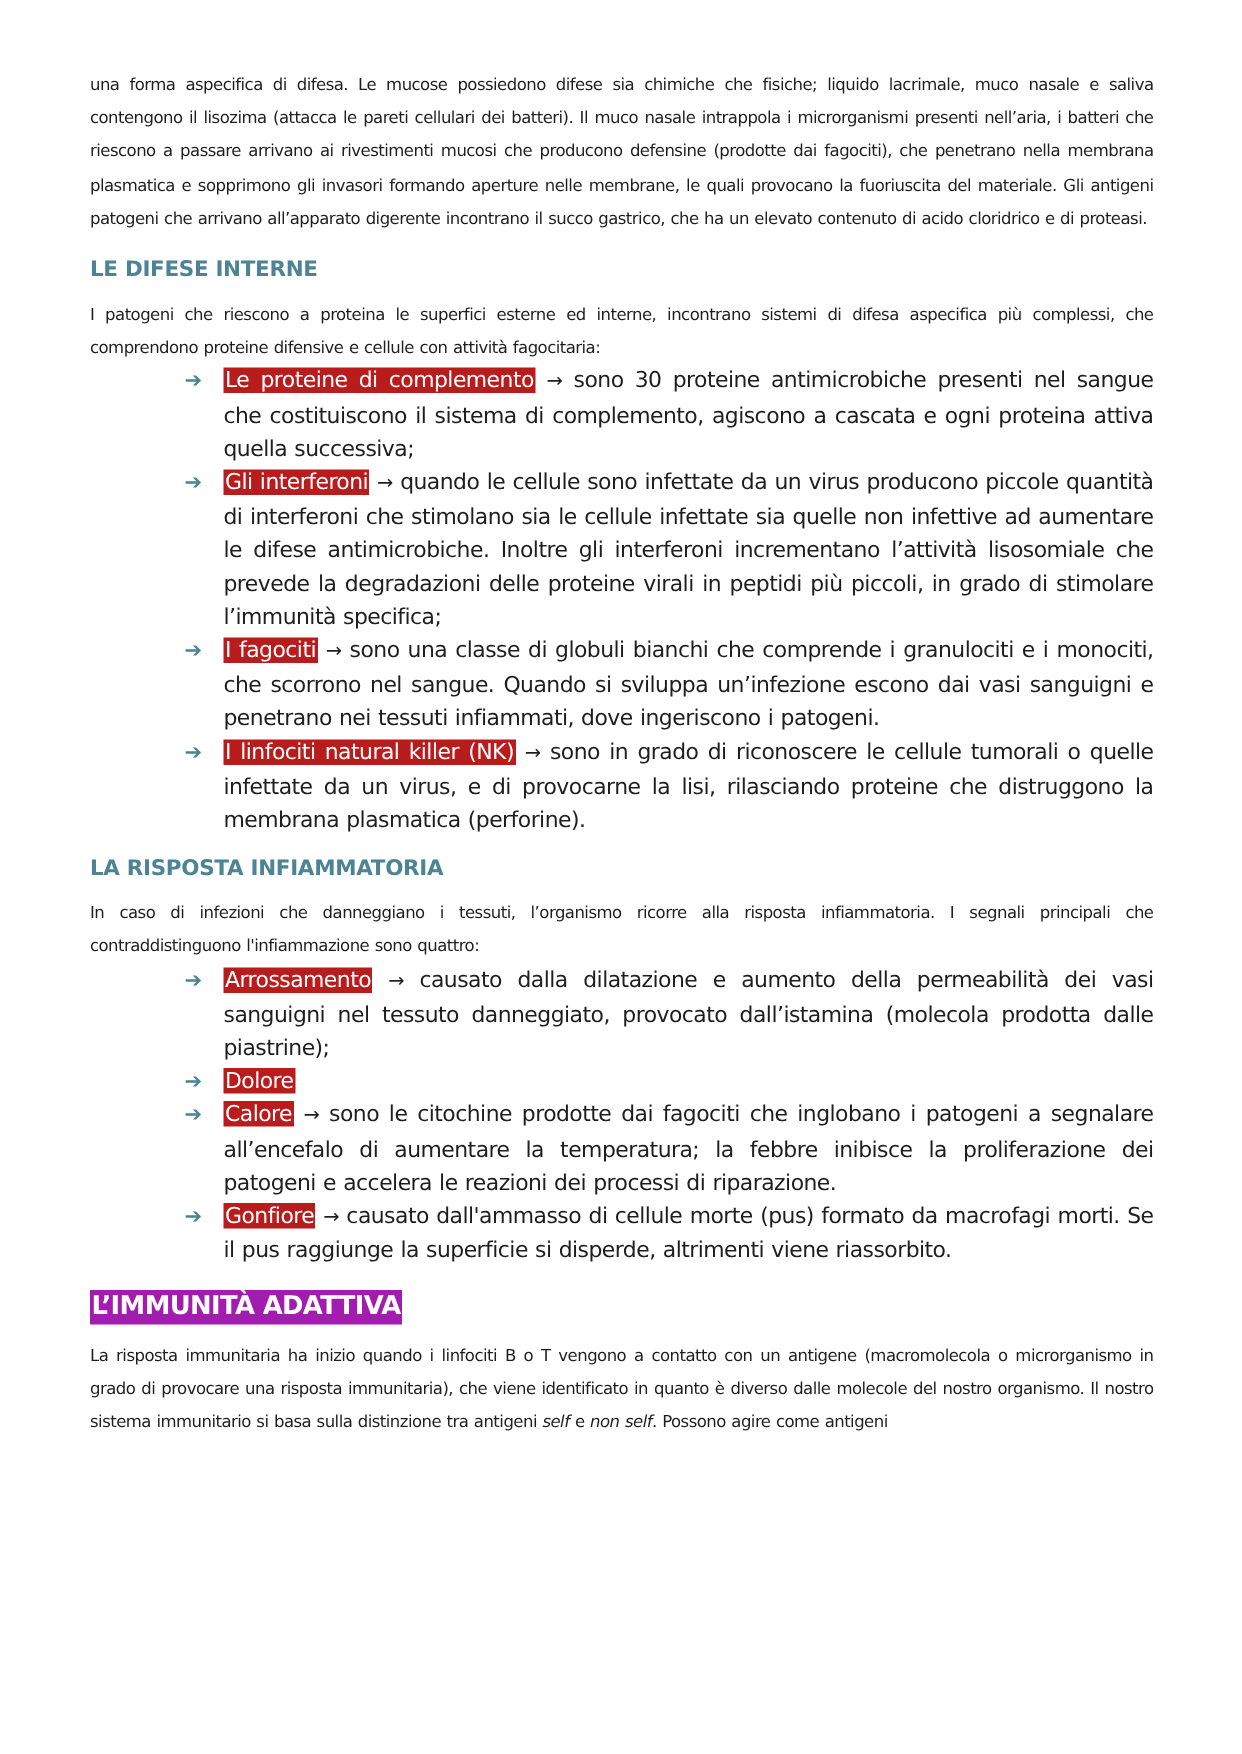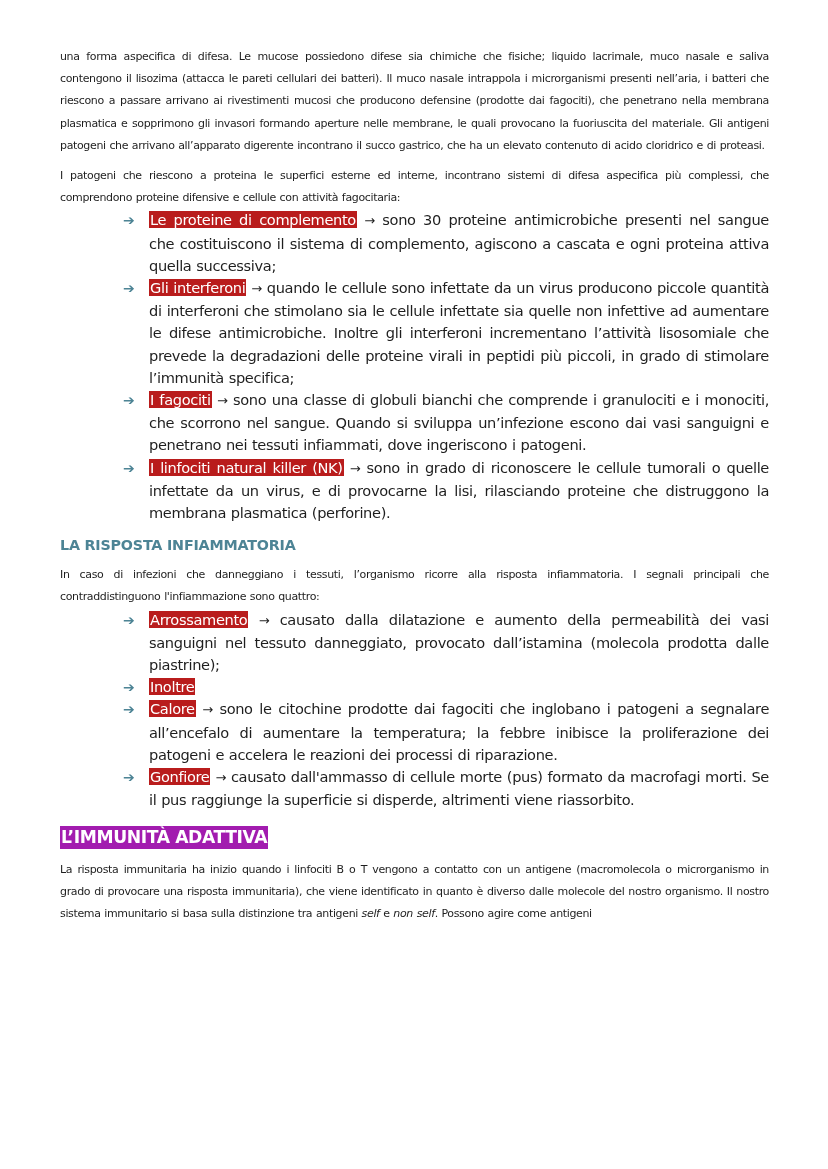--- a/index.html
+++ b/index.html
@@ -34,20 +34,21 @@
   .sep { font-size: 13px; }
   em { font-style: italic; }
 </style>
 </head>
 <body>
 
 <div class="page">
 
   <p class="body">una forma aspecifica di difesa. Le mucose possiedono difese sia chimiche che fisiche; liquido lacrimale, muco nasale e saliva contengono il lisozima (attacca le pareti cellulari dei batteri). Il muco nasale intrappola i microrganismi presenti nell’aria, i batteri che riescono a passare arrivano ai rivestimenti mucosi che producono defensine (prodotte dai fagociti), che penetrano nella membrana plasmatica e sopprimono gli invasori formando aperture nelle membrane, le quali provocano la fuoriuscita del materiale. Gli antigeni patogeni che arrivano all’apparato digerente incontrano il succo gastrico, che ha un elevato contenuto di acido cloridrico e di proteasi.</p>
 
+  <h3 class="sub" style="margin-top:12px;">LE DIFESE INTERNE</h3>
   <p class="body" style="margin-top:8px;">I patogeni che riescono a proteina le superfici esterne ed interne, incontrano sistemi di difesa aspecifica più complessi, che comprendono proteine difensive e cellule con attività fagocitaria:</p>
 
   <ul class="arrows">
     <li>
       <span class="bullet">➔</span>
       <span class="hl">Le proteine di complemento</span>
       <span class="sep">→</span><span> sono 30 proteine antimicrobiche presenti nel sangue che costituiscono il sistema di complemento, agiscono a cascata e ogni proteina attiva quella successiva;</span>
     </li>
     <li>
       <span class="bullet">➔</span>
@@ -70,21 +71,21 @@
   <p class="body" style="margin-top:8px;">In caso di infezioni che danneggiano i tessuti, l’organismo ricorre alla risposta infiammatoria. I segnali principali che contraddistinguono l'infiammazione sono quattro:</p>
 
   <ul class="arrows">
     <li>
       <span class="bullet">➔</span>
       <span class="hl">Arrossamento</span>
       <span class="sep">→</span><span> causato dalla dilatazione e aumento della permeabilità dei vasi sanguigni nel tessuto danneggiato, provocato dall’istamina (molecola prodotta dalle piastrine);</span>
     </li>
     <li>
       <span class="bullet">➔</span>
-      <span class="hl">Inoltre</span>
+      <span class="hl">Dolore</span>
     </li>
     <li>
       <span class="bullet">➔</span>
       <span class="hl">Calore</span>
       <span class="sep">→</span><span> sono le citochine prodotte dai fagociti che inglobano i patogeni a segnalare all’encefalo di aumentare la temperatura; la febbre inibisce la proliferazione dei patogeni e accelera le reazioni dei processi di riparazione.</span>
     </li>
     <li>
       <span class="bullet">➔</span>
       <span class="hl">Gonfiore</span>
       <span class="sep">→</span><span> causato dall'ammasso di cellule morte (pus) formato da macrofagi morti. Se il pus raggiunge la superficie si disperde, altrimenti viene riassorbito.</span>

